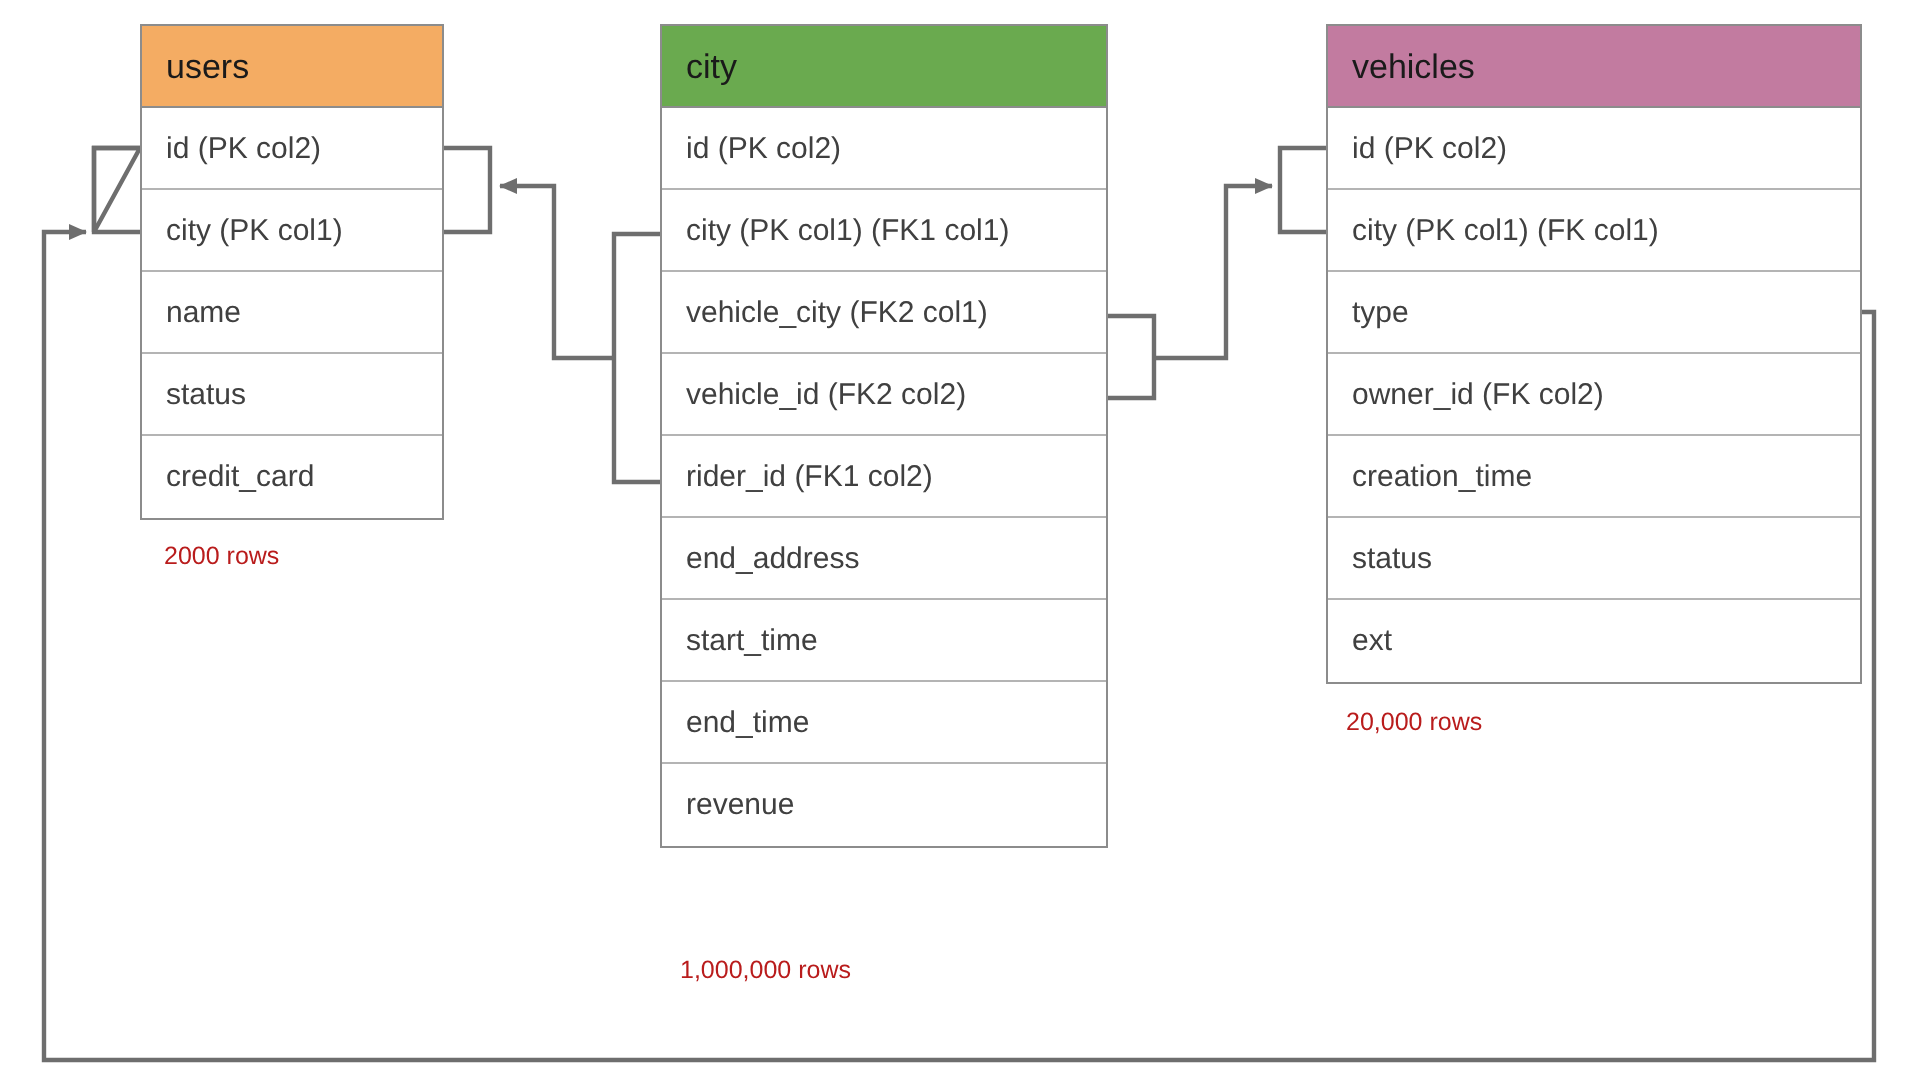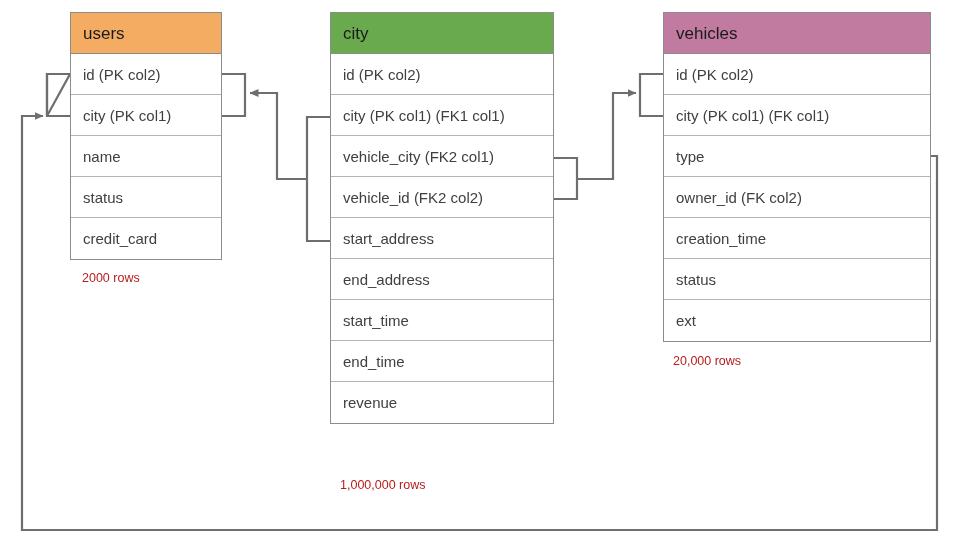--- a/index.html
+++ b/index.html
@@ -108,21 +108,21 @@
     <div class="field-row last">credit_card</div>
   </div>
   <div class="rowcount" style="left:82px; top:271px;">2000 rows</div>
 
   <div class="entity" style="left:330px; top:12px; width:224px;">
     <div class="entity-header" style="background:#6AAA4F;">city</div>
     <div class="field-row">id (PK col2)</div>
     <div class="field-row">city (PK col1) (FK1 col1)</div>
     <div class="field-row">vehicle_city (FK2 col1)</div>
     <div class="field-row">vehicle_id (FK2 col2)</div>
-    <div class="field-row">start_address</div>
+    <div class="field-row">rider_id (FK1 col2)</div>
     <div class="field-row">end_address</div>
     <div class="field-row">start_time</div>
     <div class="field-row">end_time</div>
     <div class="field-row last">revenue</div>
   </div>
   <div class="rowcount" style="left:340px; top:478px;">1,000,000 rows</div>
 
   <div class="entity" style="left:663px; top:12px; width:268px;">
     <div class="entity-header" style="background:#C27BA0;">vehicles</div>
     <div class="field-row">id (PK col2)</div>

